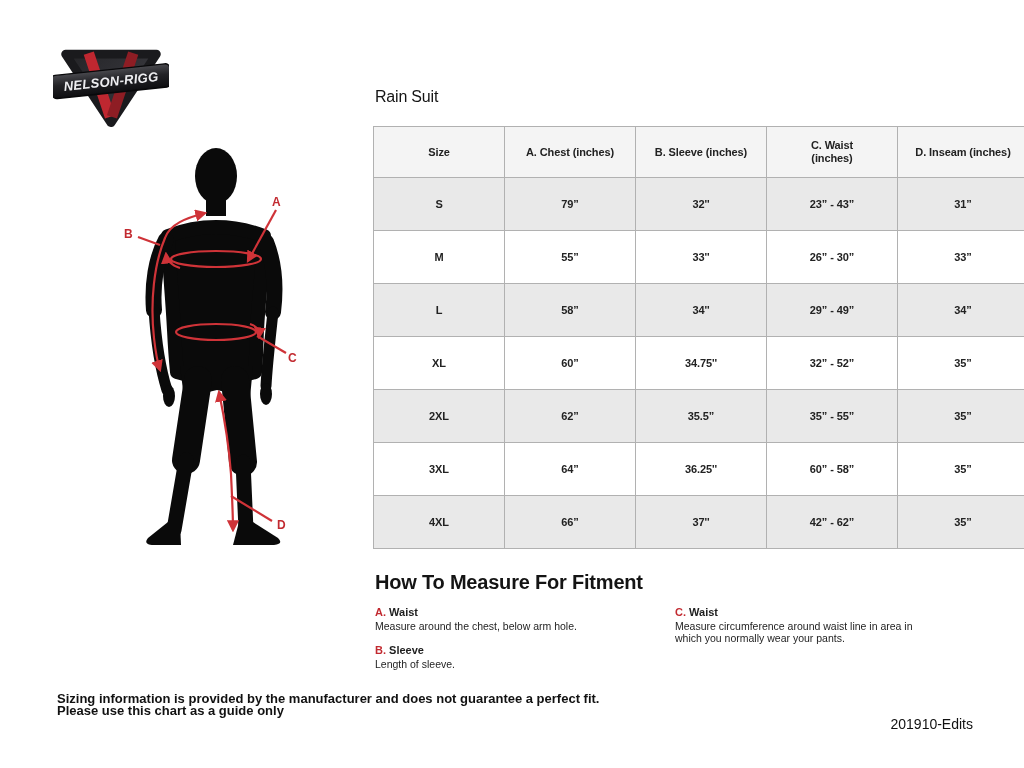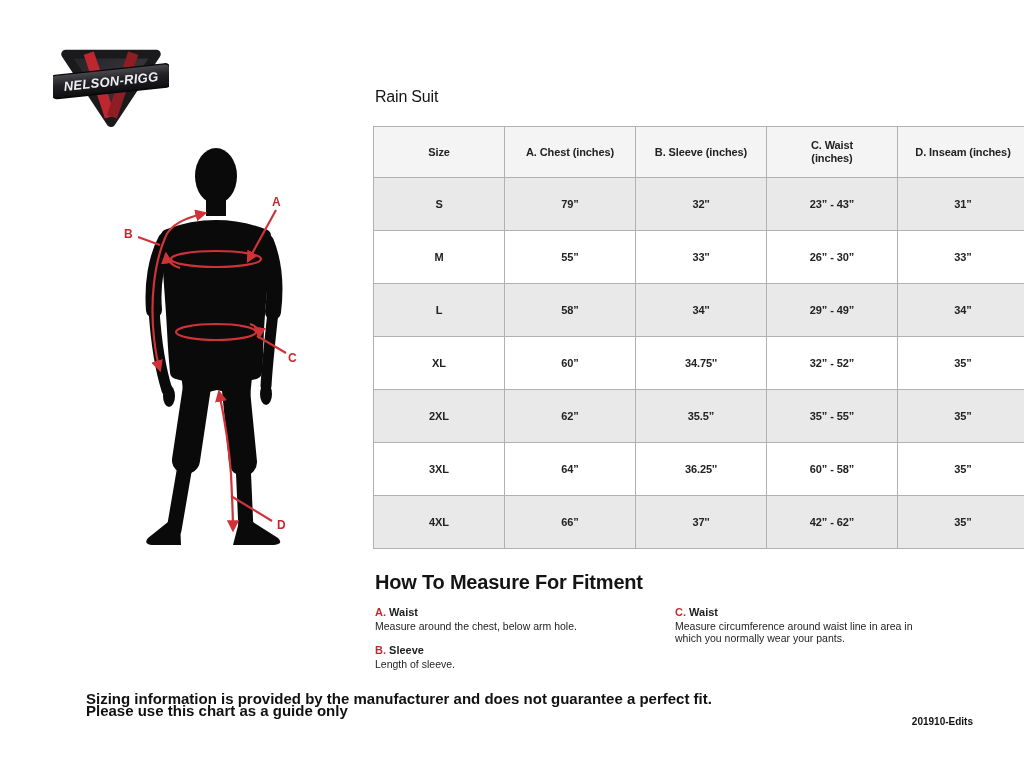--- a/index.html
+++ b/index.html
@@ -27,24 +27,24 @@
   .size-table th .wrap-narrow{display:inline-block;max-width:58px;line-height:13px;}
   .measure{position:absolute;left:375px;top:571px;width:600px;}
   .measure-heading{font-size:20px;font-weight:700;margin:0 0 12px 0;letter-spacing:-0.2px;color:#141414;}
   .m-cols{display:flex;}
   .m-col{width:300px;}
   .m-item{margin-bottom:12px;font-size:10.5px;line-height:12px;color:#1e1e1e;}
   .m-item .hd{font-weight:700;margin-bottom:2px;font-size:11px;}
   .m-item .letter{color:#c22a30;font-weight:700;}
   .m-item .desc{font-weight:400;max-width:252px;}
   .footer-note{
-    position:absolute;left:57px;top:693px;font-size:15px;font-weight:700;
-    line-height:12px;color:#111;margin-left:29px;
-  }
-  .doc-code{position:absolute;right:51px;top:716px;font-size:10px;font-weight:700;color:#111;}
+    position:absolute;left:57px;top:693px;font-size:13px;font-weight:700;
+    line-height:12px;color:#111;
+  }
+  .doc-code{position:absolute;right:51px;top:716px;font-size:14px;font-weight:400;color:#111;}
   svg text.fig-label{font-family:"Liberation Sans",sans-serif;font-weight:700;font-size:12px;fill:#c22a30;}
   svg text.brand-text{font-family:"Liberation Sans",sans-serif;}
 </style>
 </head>
 <body>
 
 <div class="logo-wrap">
   <svg width="116" height="96" viewBox="0 0 120 96">
     <defs>
       <linearGradient id="lgTri" x1="0" y1="0" x2="1" y2="1">

